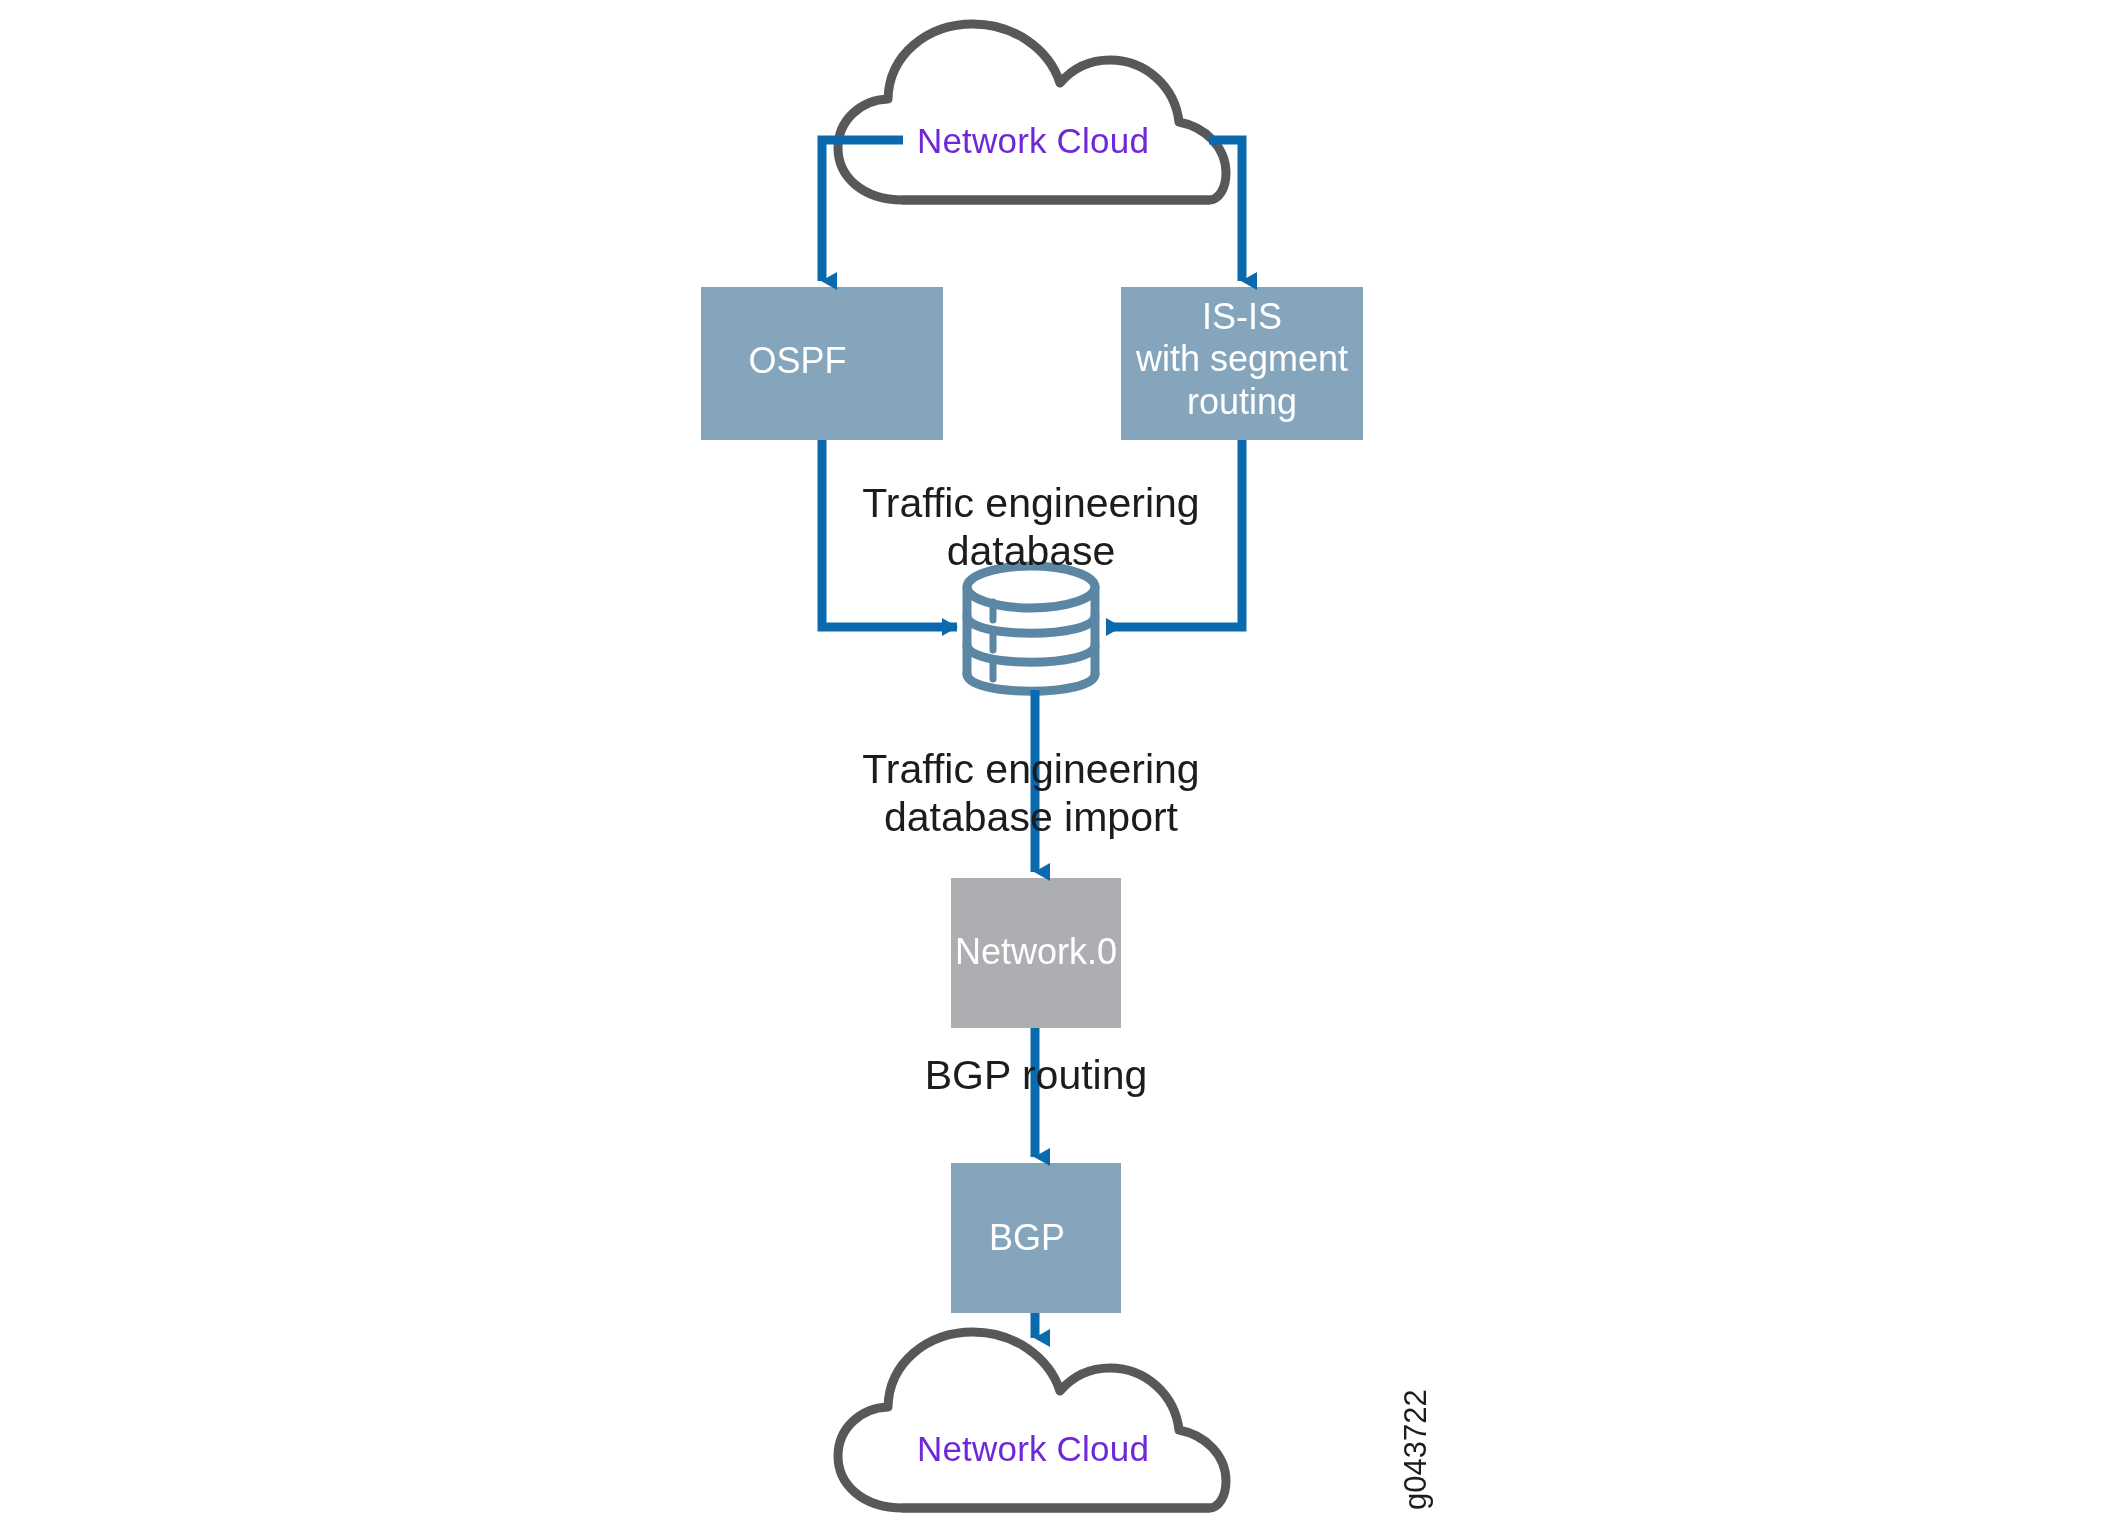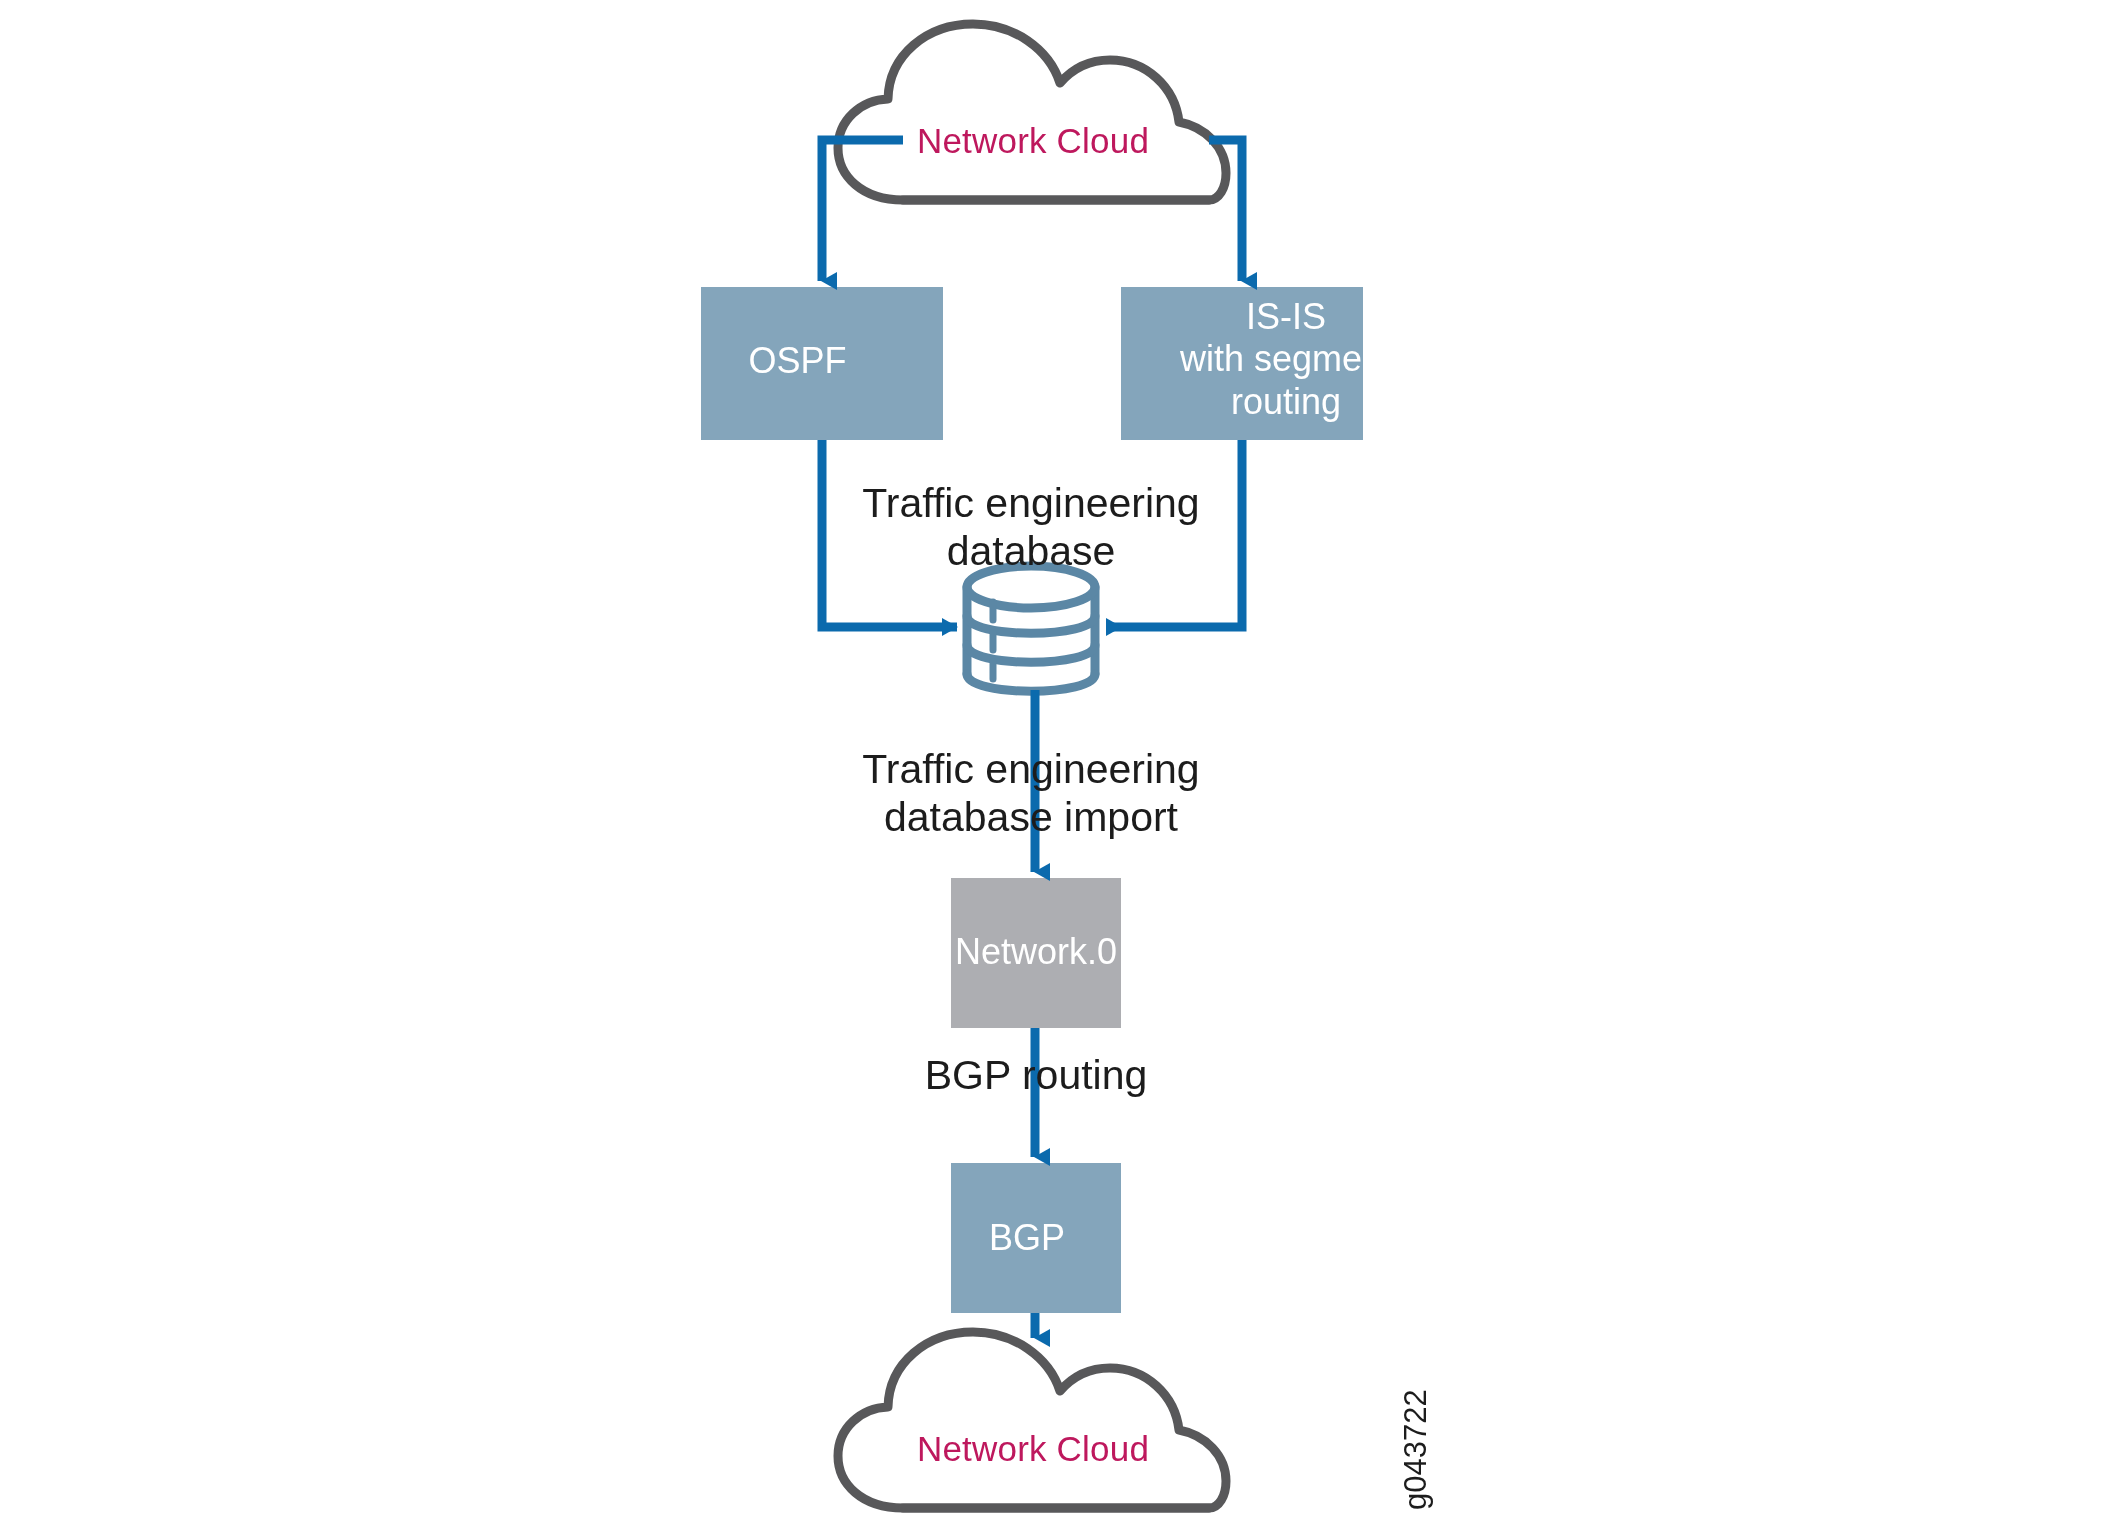--- a/index.html
+++ b/index.html
@@ -26,21 +26,21 @@
     height: 1531px;
   }
   .node-label {
     position: absolute;
     text-align: center;
     line-height: 1.18;
     white-space: pre-line;
     pointer-events: none;
   }
   .cloud-label {
-    color: #be185d;
+    color: #6d28d9;
     font-size: 35px;
     letter-spacing: 0.2px;
   }
   .box-label {
     color: #ffffff;
     font-size: 36px;
   }
   .edge-label {
     color: #1c1c1c;
     font-size: 41px;
@@ -135,21 +135,21 @@
 
     <path d="M 1035 1028 L 1035 1157" fill="none" stroke="#0b6aad" stroke-width="9" marker-end="url(#arrowDown)"></path>
 
     <path d="M 1035 1313 L 1035 1338" fill="none" stroke="#0b6aad" stroke-width="9" marker-end="url(#arrowDown)"></path>
   </svg>
 
   <div class="node-label cloud-label" style="left:838px; top:120px; width:390px;">Network Cloud</div>
 
   <div class="node-label box-label" style="left:701px; top:340px; width:193px;">OSPF</div>
 
-  <div class="node-label box-label" style="left:1155px; top:296px; width:262px;">IS-IS
+  <div class="node-label box-label" style="left:1111px; top:296px; width:262px;">IS-IS
 with segment
 routing</div>
 
   <div class="node-label edge-label" style="left:831px; top:480px; width:400px;">Traffic engineering
 database</div>
 
   <div class="node-label edge-label" style="left:831px; top:746px; width:400px;">Traffic engineering
 database import</div>
 
   <div class="node-label box-label" style="left:936px; top:931px; width:200px;">Network.0</div>

